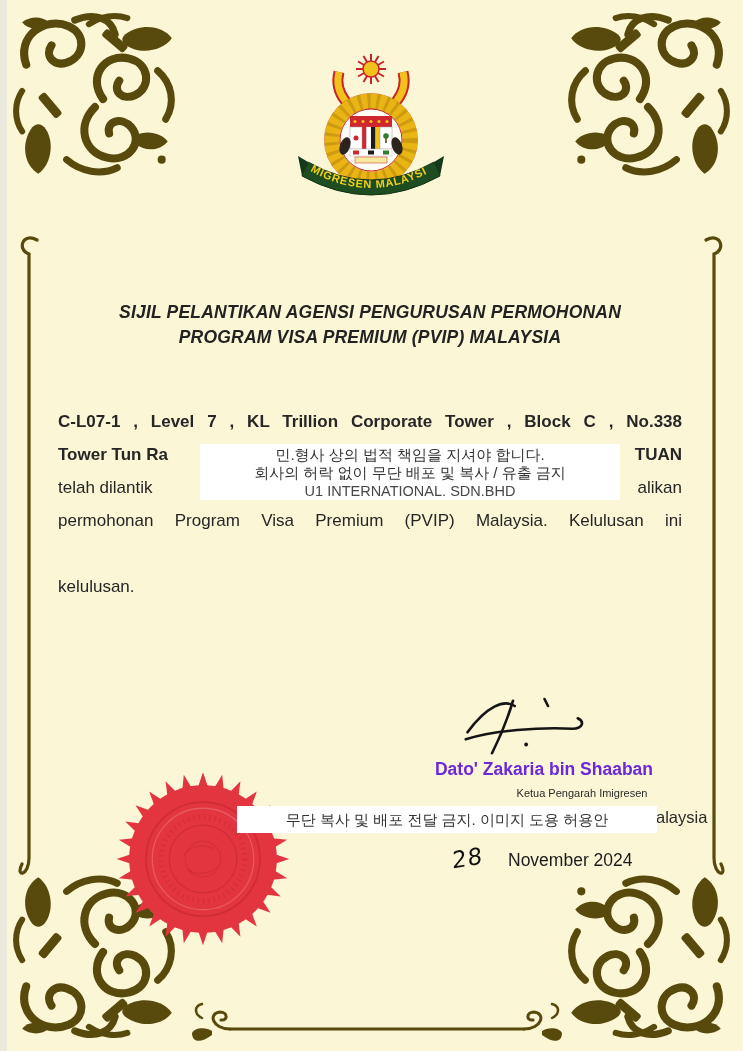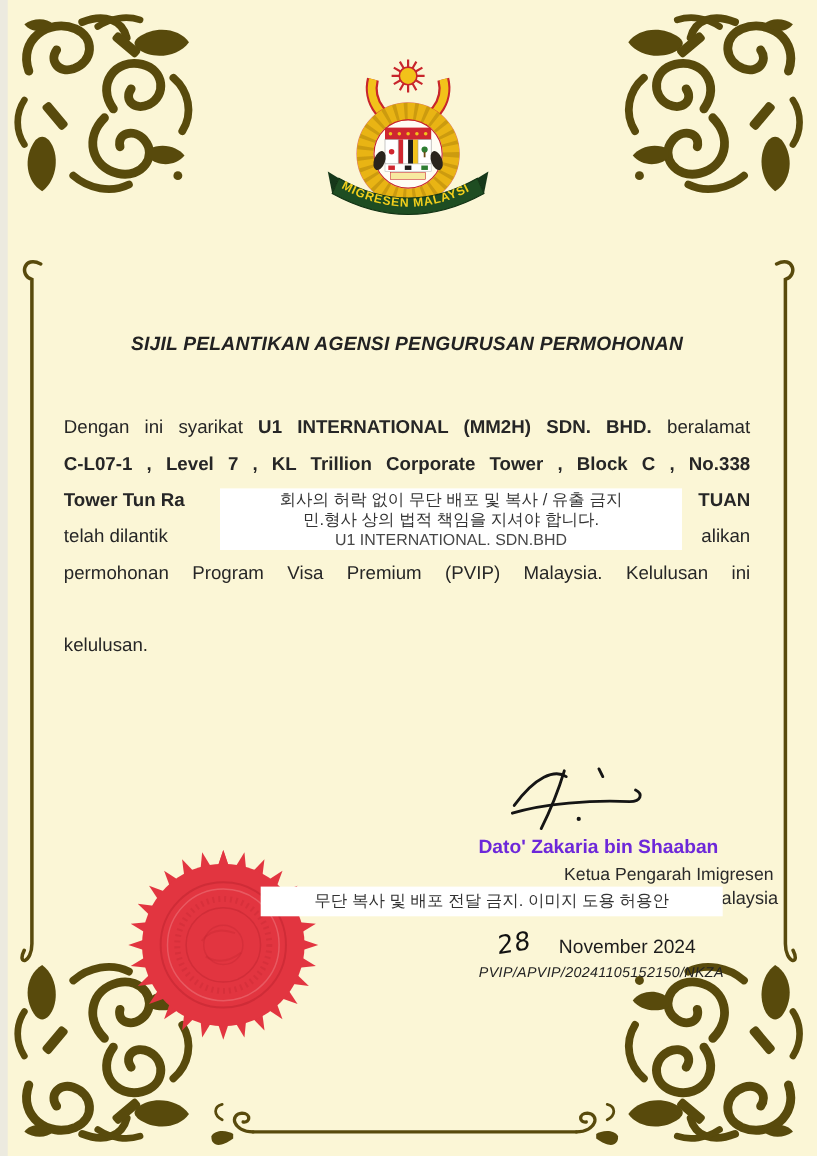--- a/index.html
+++ b/index.html
@@ -36,21 +36,21 @@
     box-sizing:border-box;z-index:6;
   }
   .wm-box .l3{font-size:14.5px;color:#474747;}
   .wm-strip{
     position:absolute;left:237px;top:806px;width:420px;height:27px;background:#ffffff;
     text-align:center;font-size:15px;line-height:27px;color:#333;z-index:6;
   }
   
   .sig{position:absolute;left:430px;top:692px;width:180px;height:70px;}
   .sig-name{position:absolute;left:408px;top:759px;width:272px;text-align:center;font-weight:bold;font-size:17.5px;color:#6d28d9;}
-  .sig-pos{position:absolute;left:498px;top:787px;width:220px;text-align:center;font-size:16px;color:#2a2a2a;}
+  .sig-pos{position:absolute;left:472px;top:787px;width:220px;text-align:center;font-size:11px;color:#2a2a2a;}
   .org-frag{position:absolute;left:656px;top:808px;font-size:16.5px;color:#2a2a2a;}
   
   .day-hand{
     position:absolute;left:452px;top:845px;font-family:"DejaVu Sans",sans-serif;
     font-size:23px;color:#111;transform:rotate(-9deg) skewX(-8deg);letter-spacing:1px;
   }
   .monthyear{position:absolute;left:508px;top:850px;font-size:17.5px;color:#1c1c1c;}
   .refno{position:absolute;left:390px;top:876px;width:268px;text-align:right;font-size:13px;font-style:italic;letter-spacing:.3px;color:#232323;}
   
   .seal{position:absolute;left:114px;top:770px;width:178px;height:178px;z-index:3;}
@@ -178,38 +178,38 @@
     <path d="M138,110 L148,104 L144,124 Z" fill="#16381a"></path>
     <path d="M12,110 Q75,146 138,110 L144,124 Q75,162 6,124 Z" fill="#1e4d22" stroke="#123314" stroke-width="1"></path>
     <path id="bannerArc" d="M16,120 Q75,152 134,120" fill="none"></path>
     <text font-size="11" font-weight="bold" fill="#f2cf1c" letter-spacing=".8" font-family="Liberation Sans, sans-serif">
       <textPath href="#bannerArc" startOffset="50%" text-anchor="middle">IMIGRESEN MALAYSIA</textPath>
     </text>
   </svg>
 
   <div class="title">
     <div>SIJIL PELANTIKAN AGENSI PENGURUSAN PERMOHONAN</div>
-  </div>
-
-  <div class="bodyline just" style="top:376px"><span>Dengan ini syarikat </span><span class="b">U1 INTERNATIONAL (MM2H) SDN. BHD.</span><span> beralamat</span></div>
+    <div>PROGRAM VISA PREMIUM (PVIP) MALAYSIA</div>
+  </div>
+
   <div class="bodyline just b" style="top:409px">C-L07-1 , Level 7 , KL Trillion Corporate Tower , Block C , No.338</div>
   <div class="bodyline fragline" style="top:442px">
     <span class="b">Tower Tun Ra</span>
     <span class="b">TUAN</span>
   </div>
   <div class="bodyline fragline" style="top:475px">
     <span>telah dilantik</span>
     <span>alikan</span>
   </div>
   <div class="bodyline just" style="top:508px">permohonan Program Visa Premium (PVIP) Malaysia. Kelulusan ini</div>
   <div class="bodyline" style="top:574px">kelulusan.</div>
 
   <div class="wm-box">
+    <div>민.형사 상의 법적 책임을 지셔야 합니다.</div>
     <div>회사의 허락 없이 무단 배포 및 복사 / 유출 금지</div>
-    <div>민.형사 상의 법적 책임을 지셔야 합니다.</div>
     <div class="l3">U1 INTERNATIONAL. SDN.BHD</div>
   </div>
 
   <svg class="sig" viewBox="0 0 180 80">
     <g fill="none" stroke="#151515" stroke-width="3" stroke-linecap="round">
       <path d="M30,46 C52,16 72,8 84,16"></path>
       <path d="M82,10 C76,30 66,54 58,70"></path>
       <path d="M28,54 C60,44 112,40 150,42 C162,42 164,34 156,30"></path>
       <path d="M118,8 L122,16"></path>
     </g>
@@ -257,14 +257,13 @@
     <circle cx="100" cy="100" r="64" fill="none" stroke="#c02530" stroke-width="2" opacity=".55"></circle>
     <circle cx="100" cy="100" r="57" fill="none" stroke="#f0848a" stroke-width="1.5" opacity=".45"></circle>
     <circle cx="100" cy="100" r="47" fill="none" stroke="#b8232d" stroke-width="6" stroke-dasharray="2 4" opacity=".25"></circle>
     <circle cx="100" cy="100" r="38" fill="none" stroke="#c02530" stroke-width="1.5" opacity=".5"></circle>
     <circle cx="100" cy="100" r="20" fill="none" stroke="#c02530" stroke-width="1.5" opacity=".35"></circle>
     <path d="M78,96 Q90,80 112,88 M82,112 Q100,122 118,108" fill="none" stroke="#c02530" stroke-width="2" opacity=".3"></path>
   </svg>
 
   <span class="day-hand">28</span>
   <span class="monthyear">November 2024</span>
-  <div class="refno">PVIP/APVIP/20241105152150/NKZA</div>
 </div>
 
 </body></html>

